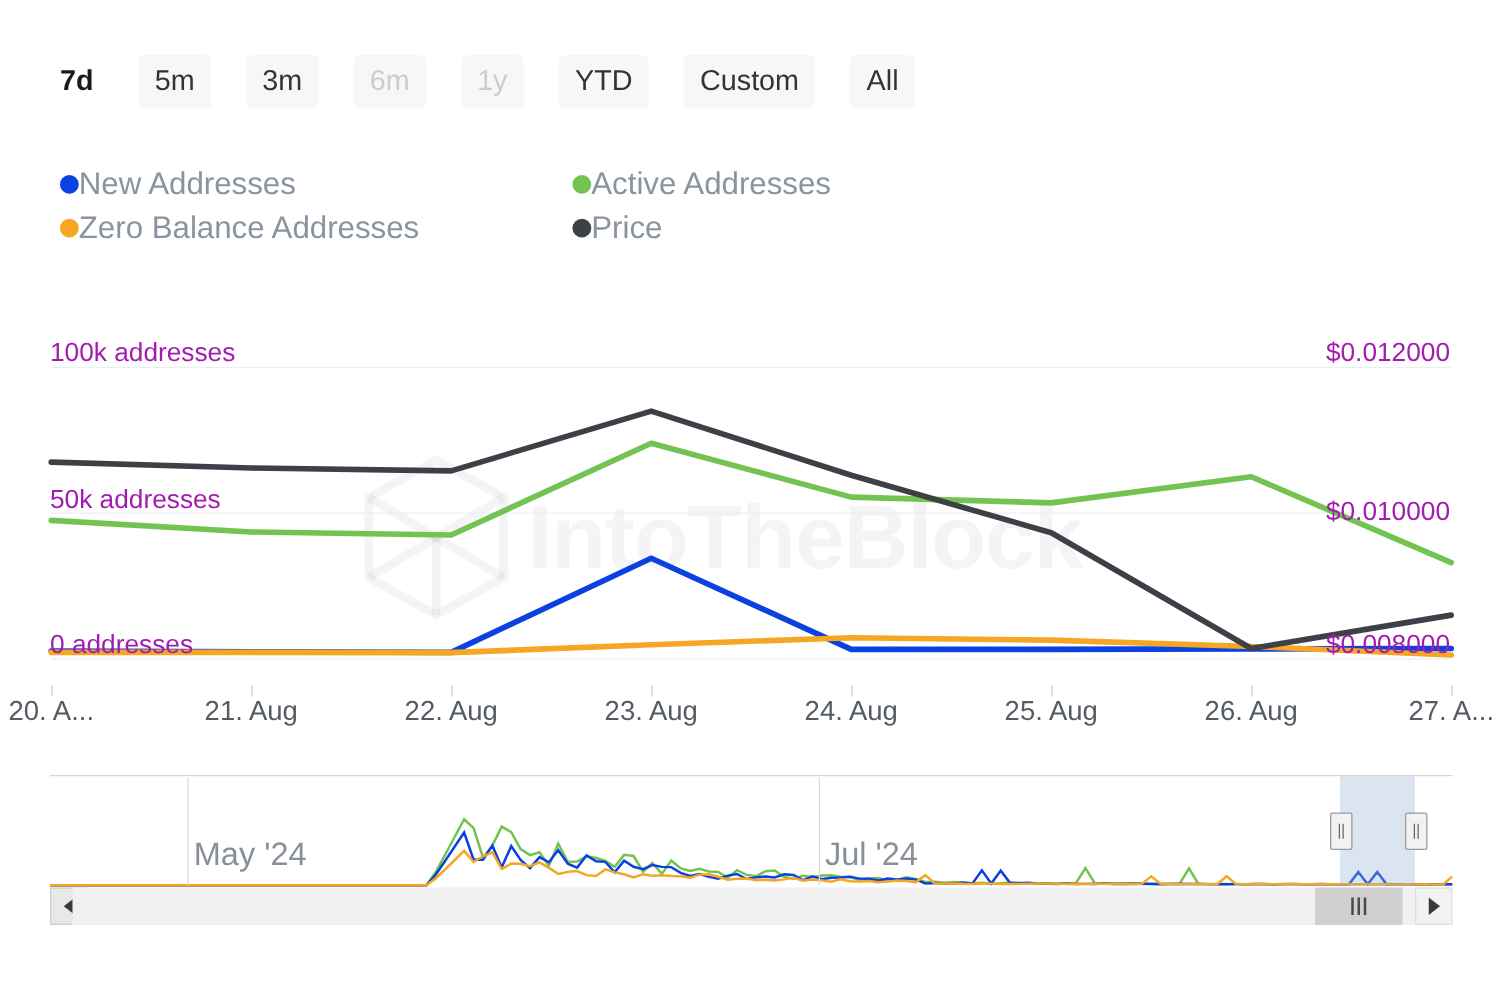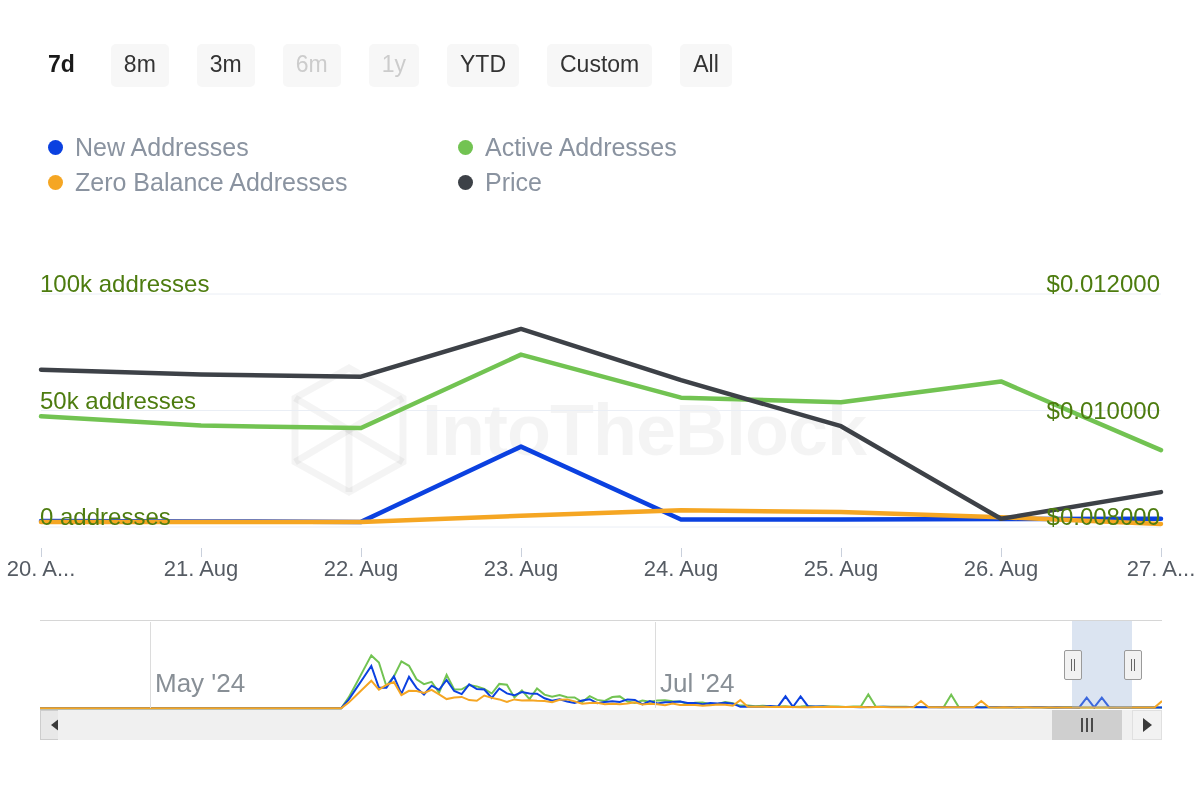--- a/index.html
+++ b/index.html
@@ -43,39 +43,39 @@
 
   
   .legend {
     position: absolute; left: 48px; top: 130px;
     width: 760px;
     display: grid;
     grid-template-columns: 410px auto;
     grid-auto-rows: 35px;
     align-items: center;
   }
-  .legend-item { display: flex; align-items: center; gap: 12px; cursor: pointer; }
+  .legend-item { display: flex; align-items: center; cursor: pointer; }
   .legend-dot { width: 15px; height: 15px; border-radius: 50%; flex: none; }
   .legend-label {
     font-size: 25px;
     color: #8a93a0;
     white-space: nowrap;
     line-height: 1;
   }
 
   
   #plot {
     position: absolute;
     left: 0px; top: 265px;
     width: 1200px; height: 290px;
   }
   .axis-label {
     position: absolute;
-    font-size: 24px;
-    color: #4d7c0f;
+    font-size: 21px;
+    color: #a21caf;
     white-space: nowrap;
     line-height: 1;
   }
   .axis-left  { left: 40px; }
   .axis-right { right: 40px; text-align: right; }
 
   
   #xaxis {
     position: absolute; left: 40px; top: 548px;
     width: 1122px; height: 46px;
@@ -170,21 +170,21 @@
     white-space: nowrap;
   }
 </style>
 </head>
 <body>
 
 <div id="root">
 
   <div class="range-bar">
     <button class="range-btn selected">7d</button>
-    <button class="range-btn">8m</button>
+    <button class="range-btn">5m</button>
     <button class="range-btn">3m</button>
     <button class="range-btn disabled">6m</button>
     <button class="range-btn disabled">1y</button>
     <button class="range-btn">YTD</button>
     <button class="range-btn">Custom</button>
     <button class="range-btn">All</button>
   </div>
 
   <div class="legend">
     <div class="legend-item">

